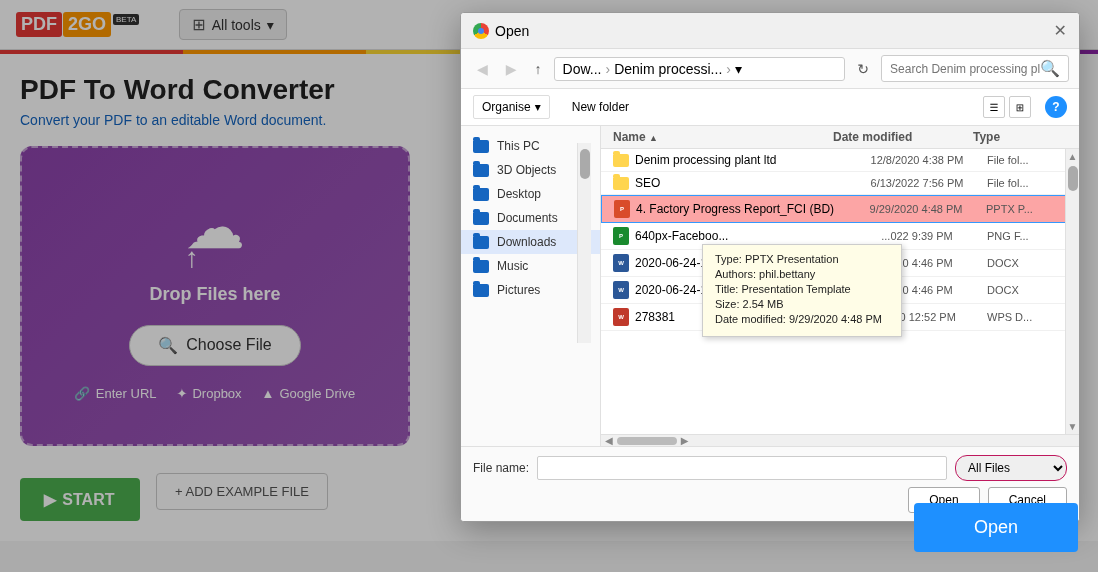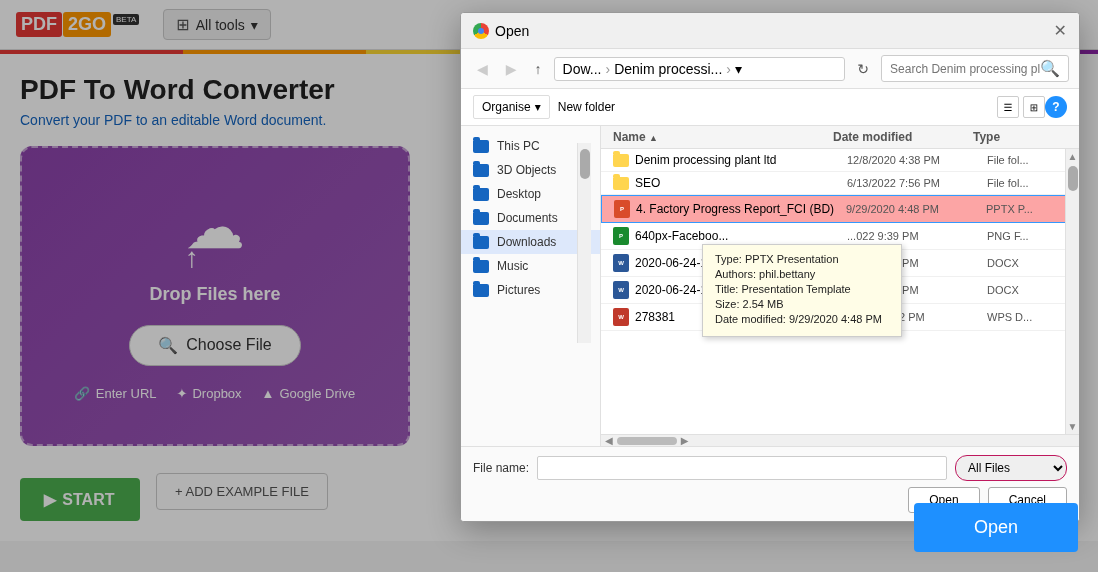--- a/index.html
+++ b/index.html
@@ -2,21 +2,21 @@
 <html><head>
   <meta charset="utf-8">
   <style>
     * { box-sizing: border-box; margin: 0; padding: 0; }
     body { font-family: Arial, sans-serif; background: #f5f5f5; width: 1098px; height: 572px; overflow: hidden; position: relative; }
 
     
     .top-nav {
       display: flex; align-items: center; background: white; padding: 8px 16px; border-bottom: 1px solid #ddd; height: 50px;
     }
-    .logo { display: flex; align-items: center; margin-right: 24px; text-align: right; }
+    .logo { display: flex; align-items: center; margin-right: 40px; text-align: right; }
     .logo-pdf { background: #e53935; color: white; font-weight: bold; font-size: 18px; padding: 2px 5px; border-radius: 3px; }
     .logo-2go { background: #ff9800; color: white; font-weight: bold; font-size: 18px; padding: 2px 5px; border-radius: 3px; margin-left: 1px; }
     .logo-beta { background: #333; color: white; font-size: 8px; padding: 1px 3px; border-radius: 2px; margin-left: 2px; align-self: flex-start; margin-top: 2px; }
     .all-tools-btn { display: flex; align-items: center; gap: 6px; border: 1px solid #ccc; padding: 5px 12px; border-radius: 4px; cursor: pointer; font-size: 14px; color: #333; }
     .grid-icon { font-size: 16px; color: #555; }
 
     
     .color-bar { height: 4px; display: flex; }
     .color-bar div { flex: 1; }
 
@@ -96,21 +96,21 @@
 
     .file-row { display: flex; align-items: center; padding: 4px 12px; font-size: 12px; cursor: pointer; border-bottom: 1px solid #f0f0f0; position: relative; }
     .file-row.selected { background: #fca5a5; border: 1px solid #3399ff; }
     .file-icon-folder { width: 16px; height: 13px; background: #ffd54f; border-radius: 1px 2px 2px 2px; position: relative; margin-right: 6px; flex-shrink: 0; }
     .file-icon-folder::before { content:''; position:absolute; top:-3px; left:0; width:7px; height:3px; background:#ffd54f; border-radius:2px 2px 0 0; }
     .file-icon-pptx { width: 16px; height: 18px; background: #d94c2a; border-radius: 2px; margin-right: 6px; flex-shrink: 0; display: flex; align-items: center; justify-content: center; color: white; font-size: 6px; font-weight: bold; }
     .file-icon-docx { width: 16px; height: 18px; background: #2b5797; border-radius: 2px; margin-right: 6px; flex-shrink: 0; display: flex; align-items: center; justify-content: center; color: white; font-size: 6px; font-weight: bold; }
     .file-icon-png { width: 16px; height: 18px; background: #1a8a2e; border-radius: 2px; margin-right: 6px; flex-shrink: 0; display: flex; align-items: center; justify-content: center; color: white; font-size: 6px; font-weight: bold; }
     .file-icon-wps { width: 16px; height: 18px; background: #c0392b; border-radius: 2px; margin-right: 6px; flex-shrink: 0; display: flex; align-items: center; justify-content: center; color: white; font-size: 6px; font-weight: bold; }
     .file-name-cell { flex: 1; white-space: nowrap; overflow: hidden; text-overflow: ellipsis; }
-    .file-date-cell { width: 140px; color: #555; font-size: 11px; }
+    .file-date-cell { width: 140px; color: #555; font-size: 11px; text-align: center; }
     .file-type-cell { width: 80px; color: #555; font-size: 11px; }
     .scroll-bar-area { width: 14px; background: #f0f0f0; border-left: 1px solid #e0e0e0; display: flex; flex-direction: column; align-items: center; padding: 2px; }
 
     
     .tooltip-box {
       position: absolute; left: 100px; top: 48px; background: #fffde7; border: 1px solid #ccc;
       padding: 8px 12px; font-size: 11px; color: #222; z-index: 300; width: 200px;
       box-shadow: 2px 2px 6px rgba(0,0,0,0.2); pointer-events: none;
     }
     .tooltip-box div { margin-bottom: 3px; }
@@ -135,21 +135,21 @@
     
     .scroll-indicator { width: 10px; height: 30px; background: #aaa; border-radius: 5px; margin: 2px auto; }
 
     
     .toolbar-view-icons { display: flex; align-items: center; gap: 4px; }
     .view-icon { width: 22px; height: 22px; border: 1px solid #ccc; display: flex; align-items: center; justify-content: center; font-size: 10px; cursor: pointer; background: white; border-radius: 2px; }
 
     .organise-btn { font-size: 12px; padding: 4px 8px; border: 1px solid #ddd; background: white; cursor: pointer; display: flex; align-items: center; gap: 4px; border-radius: 2px; }
     .new-folder-btn { font-size: 12px; padding: 4px 8px; border: none; background: transparent; cursor: pointer; }
     .help-btn { width: 22px; height: 22px; border-radius: 50%; background: #1e90ff; color: white; border: none; font-size: 12px; font-weight: bold; cursor: pointer; }
-    .dialog-top-toolbar { display: flex; align-items: center; gap: 0; padding: 6px 12px; border-bottom: 1px solid #e0e0e0; background: white; }
+    .dialog-top-toolbar { display: flex; align-items: center; gap: 14px; padding: 6px 12px; border-bottom: 1px solid #e0e0e0; background: white; }
 
     
     .horiz-scroll { height: 12px; background: #f0f0f0; border-top: 1px solid #e0e0e0; display: flex; align-items: center; padding: 0 4px; }
     .horiz-scroll-thumb { height: 8px; width: 60px; background: #bbb; border-radius: 4px; }
   </style>
 </head>
 <body>
 
 <div class="top-nav">
   <div class="logo">

